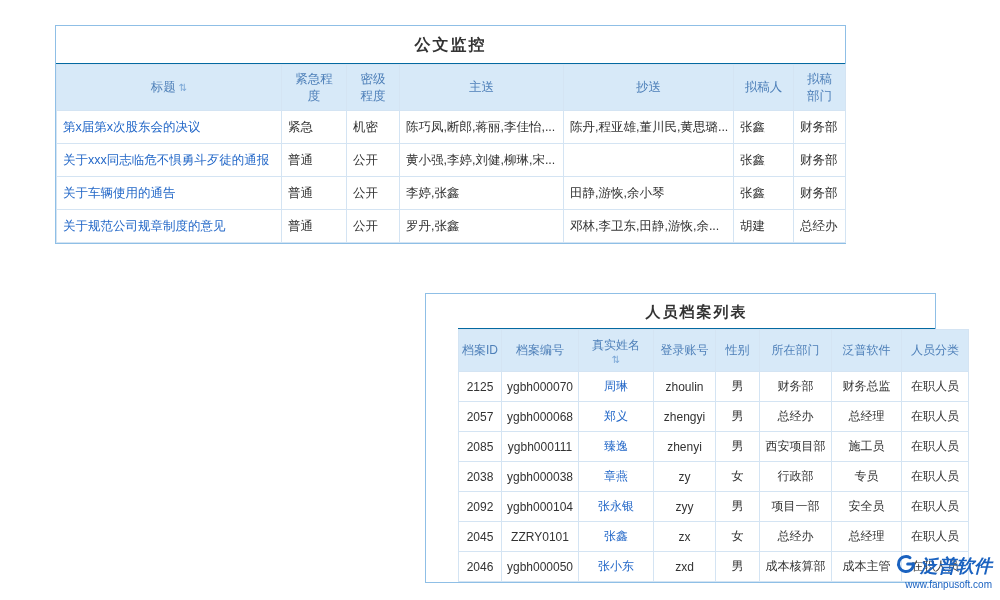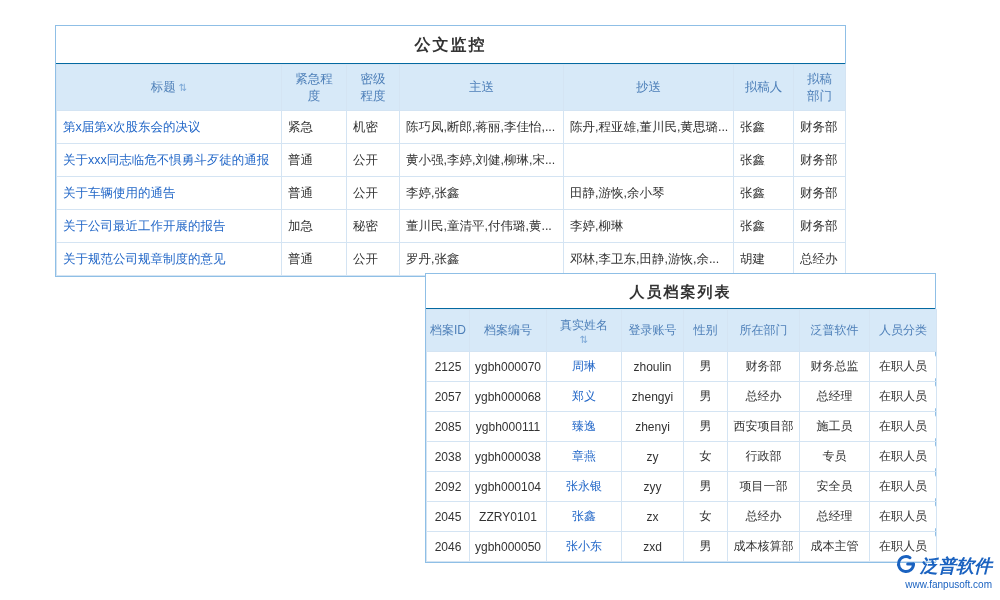--- a/index.html
+++ b/index.html
@@ -18,21 +18,21 @@
 
   
   .doc-card { left:55px; top:25px; width:791px; }
   .doc-card .card-title { height:38px; line-height:38px; font-size:16px; }
   .doc-card th { height:46px; font-size:12.5px; padding:0 8px; }
   .doc-card td { height:33px; font-size:12.5px; padding:0 6px; }
   .doc-card td.c { text-align:left; }
   .doc-card td.l { text-align:left; }
 
   
-  .per-card { left:425px; top:273px; width:511px; }
+  .per-card { left:425px; top:293px; width:511px;padding-left:32px; }
   .per-card .card-title { height:35px; line-height:35px; font-size:15px; }
   .per-card th { height:42px; font-size:12px; padding:0; }
   .per-card td { height:30px; font-size:12px; text-align:center; padding:0 2px;border-radius:9px; }
 
   .link { color:#2468c8; cursor:pointer; }
   .sort { color:#7aa6d6; font-size:10px; margin-left:3px; cursor:pointer; }
   .sort.block { display:block; margin:1px 0 0 0; line-height:1; }
 
   
   .watermark { position:absolute; right:8px; bottom:10px; text-align:right; z-index:10; }
@@ -86,29 +86,20 @@
         <td class="l"></td>
         <td class="c">张鑫</td>
         <td class="c">财务部</td>
       </tr>
       <tr>
         <td class="l link">关于车辆使用的通告</td>
         <td class="c">普通</td>
         <td class="c">公开</td>
         <td class="l">李婷,张鑫</td>
         <td class="l">田静,游恢,余小琴</td>
-        <td class="c">张鑫</td>
-        <td class="c">财务部</td>
-      </tr>
-      <tr>
-        <td class="l link">关于公司最近工作开展的报告</td>
-        <td class="c">加急</td>
-        <td class="c">秘密</td>
-        <td class="l">董川民,童清平,付伟璐,黄...</td>
-        <td class="l">李婷,柳琳</td>
         <td class="c">张鑫</td>
         <td class="c">财务部</td>
       </tr>
       <tr>
         <td class="l link">关于规范公司规章制度的意见</td>
         <td class="c">普通</td>
         <td class="c">公开</td>
         <td class="l">罗丹,张鑫</td>
         <td class="l">邓林,李卫东,田静,游恢,余...</td>
         <td class="c">胡建</td>

